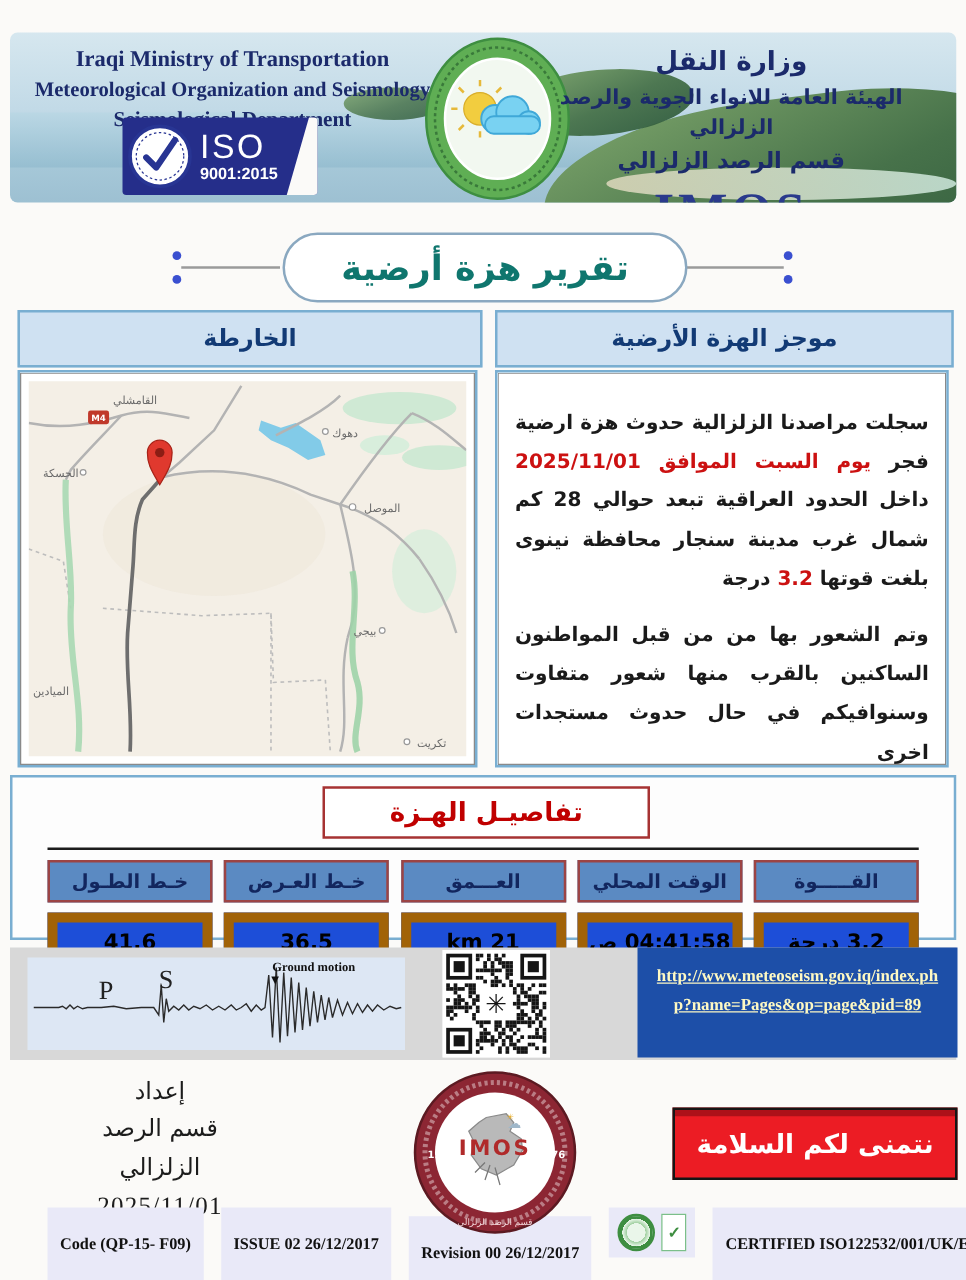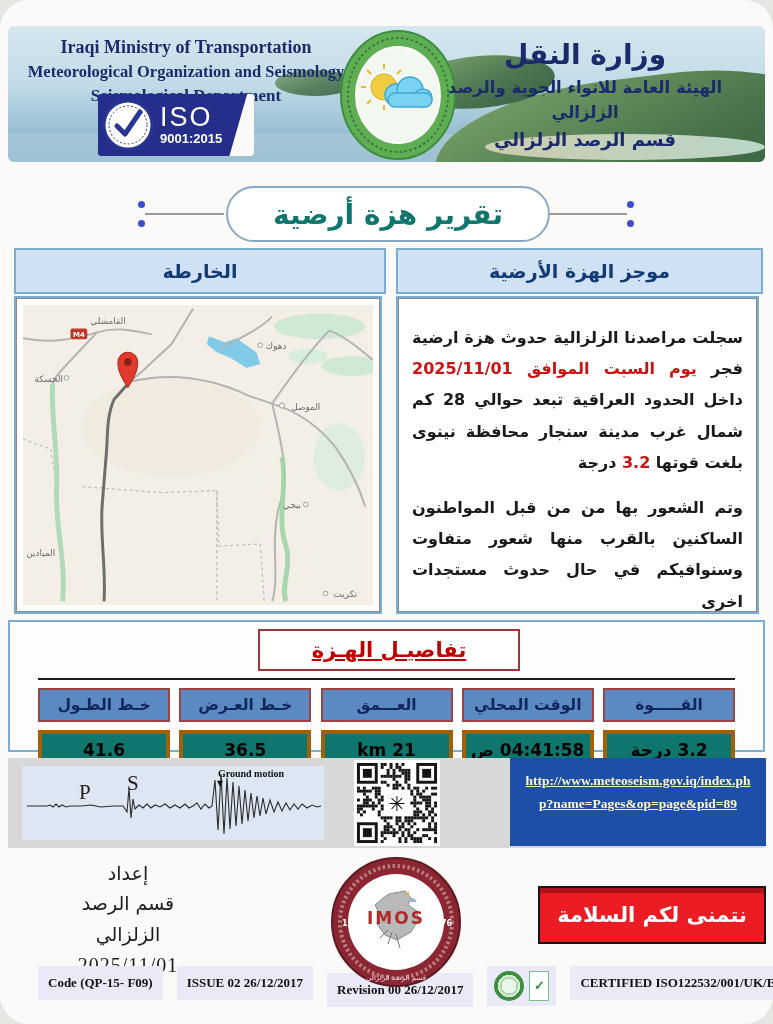--- a/index.html
+++ b/index.html
@@ -1,17 +1,17 @@
 <!DOCTYPE html>
 <html><head>
 <meta charset="utf-8">
 <style>
   html,body{margin:0;padding:0;background:#e8e6e3;}
   .page{position:relative;width:773px;height:1024px;margin:0 auto;background:#fbfaf8;
-        font-family:"DejaVu Sans",sans-serif;overflow:hidden;border-radius:29px;}
+        font-family:"DejaVu Sans",sans-serif;overflow:hidden;}
 
   
   .banner{position:absolute;left:8px;top:26px;width:757px;height:136px;border-radius:6px;
           background:linear-gradient(180deg,#d6e7ef 0%,#c2dae7 45%,#a7c9d9 75%,#9dc0d2 100%);overflow:hidden;}
   .sea{position:absolute;left:0;right:0;top:64px;height:44px;background:linear-gradient(180deg,#b9d7e4,#93bccf);opacity:.8;}
   .island{position:absolute;background:linear-gradient(160deg,#7da56b,#47724a 55%,#2f5a3c);}
   .i1{right:-70px;top:52px;width:400px;height:150px;border-radius:45% 40% 30% 55%;transform:rotate(-7deg);}
   .i2{right:210px;top:30px;width:150px;height:52px;border-radius:50%;transform:rotate(-5deg);opacity:.95;}
   .i3{right:410px;top:44px;width:80px;height:26px;border-radius:50%;opacity:.85;}
   .beach{position:absolute;right:0px;bottom:2px;width:280px;height:26px;border-radius:50%;
@@ -21,21 +21,21 @@
   .en1{font-size:18px;} .en2{font-size:16.5px;} .en3{font-size:17px;}
   .iso-badge{position:absolute;left:90px;top:68px;width:156px;height:62px;background:#252e8a;border-radius:3px;
              display:flex;align-items:center;z-index:3;overflow:hidden;}
   .iso-seal{width:52px;height:52px;margin-left:4px;flex:0 0 auto;}
   .iso-text{color:#fff;font-family:"Liberation Sans",sans-serif;text-align:left;margin-left:6px;z-index:2;}
   .iso-big{font-size:27px;font-weight:normal;letter-spacing:2px;line-height:1;}
   .iso-small{font-size:13px;font-weight:bold;}
   .iso-notch{position:absolute;right:-10px;top:-3px;width:26px;height:70px;background:#fbfaf8;transform:skewX(-16deg);}
   .org-logo{position:absolute;left:330px;top:3px;width:120px;height:132px;z-index:3;}
   .ar-block{position:absolute;right:10px;top:8px;width:340px;text-align:center;color:#1b2a6b;font-weight:bold;z-index:3;}
-  .ar1{font-size:28px;line-height:1.5;} .ar2{font-size:16.5px;line-height:1.5;} .ar3{font-size:18px;line-height:1.5;}
+  .ar1{font-size:21px;line-height:1.5;} .ar2{font-size:16.5px;line-height:1.5;} .ar3{font-size:18px;line-height:1.5;}
   .imos{font-family:"Liberation Serif",serif;font-size:42px;font-weight:bold;letter-spacing:3px;color:#2a3a8c;margin-top:4px;}
 
   
   .title-pill{position:absolute;left:226px;top:186px;width:320px;height:52px;background:#fff;
               border:2px solid #8aa8c0;border-radius:28px;display:flex;align-items:center;justify-content:center;
               font-size:28px;font-weight:bold;color:#0f766e;z-index:2;}
   .decor{position:absolute;top:200px;height:28px;display:flex;align-items:center;}
   .decor-l{left:138px;width:86px;}
   .decor-r{left:548px;width:86px;flex-direction:row-reverse;}
   .dots{display:flex;flex-direction:column;gap:12px;}
@@ -52,27 +52,27 @@
   .map-b{left:14px;width:368px;padding:7px;box-sizing:border-box;}
   .sum-b{left:396px;width:363px;padding:24px 14px;box-sizing:border-box;}
   .map-svg{width:100%;height:100%;display:block;background:#f4efe6;}
   .sum-b p{margin:0 0 14px 0;font-size:16px;font-weight:bold;color:#1a1a1a;line-height:1.95;text-align:justify;}
   .red{color:#cc1111;}
 
   
   .details{position:absolute;left:8px;top:620px;width:757px;height:132px;background:#fdfdfd;
            border:2px solid #79aed1;box-sizing:border-box;}
   .d-title{position:absolute;left:248px;top:7px;width:258px;height:38px;border:2px solid #a63333;background:#fff;
-           display:flex;align-items:center;justify-content:center;color:#c00000;font-size:21px;font-weight:bold;text-decoration:underline;}
+           display:flex;align-items:center;justify-content:center;color:#c00000;font-size:21px;font-weight:bold;}
   .d-line{position:absolute;left:28px;right:28px;top:56px;height:2px;background:#1c1c1c;}
   .d-cols{position:absolute;left:28px;right:28px;top:66px;display:flex;justify-content:space-between;}
   .d-col{width:132px;text-align:center;}
   .d-h{height:30px;line-height:30px;background:#5b8ac2;border:2px solid #9c4444;color:#12265e;
        font-size:15.5px;font-weight:bold;}
-  .d-v{margin-top:8px;height:32px;line-height:32px;background:#0f766e;border:4px solid #a16207;color:#000;
+  .d-v{margin-top:8px;height:32px;line-height:32px;background:#1d4ed8;border:8px solid #a16207;color:#000;
        font-size:17px;font-weight:bold;}
 
   
   .media{position:absolute;left:8px;top:758px;width:757px;height:90px;background:#d8d8d8;}
   .seismo{position:absolute;left:14px;top:8px;width:302px;height:74px;background:#dde7f4;}
   .seismo svg{width:100%;height:100%;display:block;}
   .pl{font-family:"Liberation Serif",serif;font-size:21px;fill:#222;}
   .gm{font-family:"Liberation Serif",serif;font-size:10px;font-weight:bold;fill:#111;}
   .arr{font-size:8px;fill:#111;}
   .qr{position:absolute;left:346px;top:2px;width:86px;height:86px;background:#fff;}
@@ -87,21 +87,21 @@
   .prep{position:absolute;left:38px;top:858px;width:180px;text-align:center;color:#1c1c1c;
         font-size:19px;letter-spacing:4px;line-height:1.6;}
   .pdate{font-family:"Liberation Serif",serif;letter-spacing:1px;font-size:20px;}
   .seal{position:absolute;left:330px;top:852px;width:132px;height:140px;z-index:4;}
   .safety{position:absolute;left:538px;top:886px;width:224px;height:54px;background:#ec1c24;
           border:2px solid #151515;box-shadow:inset 0 5px 0 rgba(122,10,16,.55);
           display:flex;align-items:center;justify-content:center;color:#ffffff;font-size:21px;font-weight:bold;}
 
   
   .bbar{position:absolute;left:38px;right:8px;top:966px;display:flex;gap:14px;align-items:flex-start;}
-  .bbox{background:#e9e9f8;padding:9px 10px;font-family:"Liberation Serif",serif;font-weight:bold;
+  .bbox{background:#e9e9f8;padding:21px 10px;font-family:"Liberation Serif",serif;font-weight:bold;
         font-size:13px;color:#111;white-space:nowrap;}
   .rev{margin-top:7px;}
   .logos{display:flex;gap:5px;align-items:center;padding:5px 7px;}
   .lg1{width:26px;height:26px;border-radius:50%;border:2px solid #3e8e41;display:inline-block;
        background:radial-gradient(circle,#eaf6ea 40%,#9fcf9f 41%,#eaf6ea 60%,#3e8e41 61%);}
   .lg2{width:18px;height:28px;border:1px solid #7bbf8a;display:inline-flex;align-items:center;justify-content:center;
        color:#3e8e41;font-size:13px;background:#fff;}
   .cert{margin-left:auto;}
 </style>
 </head>

